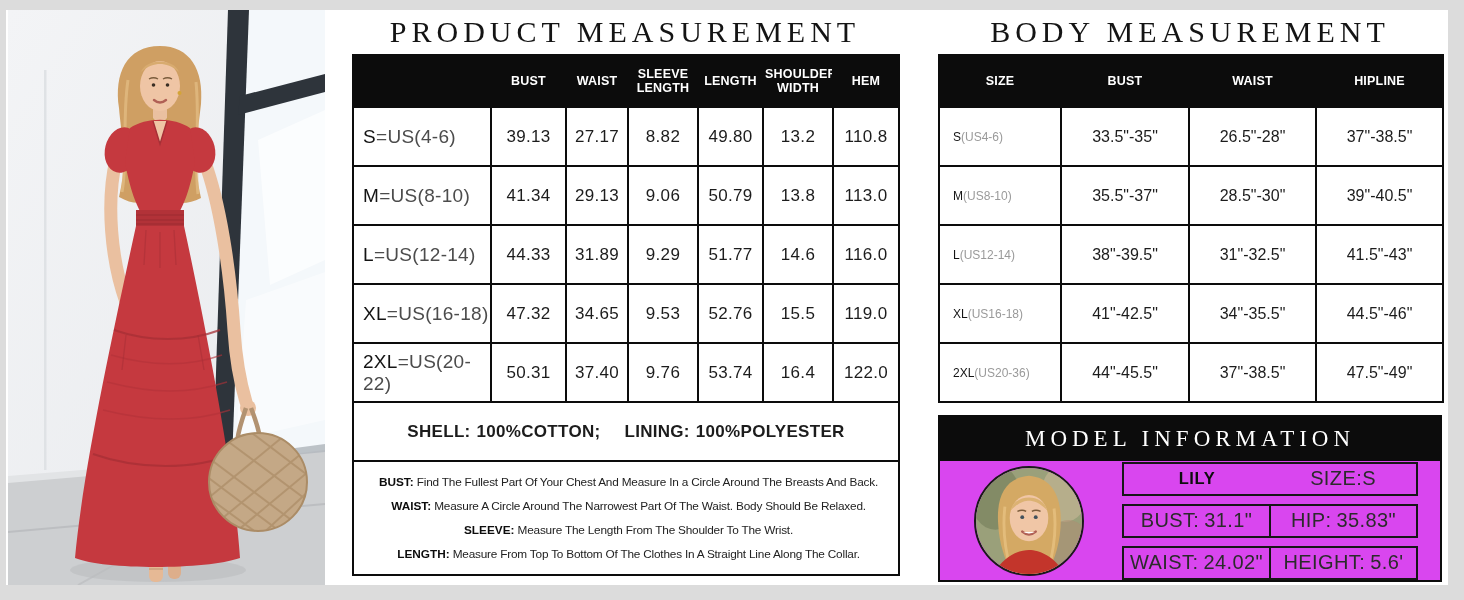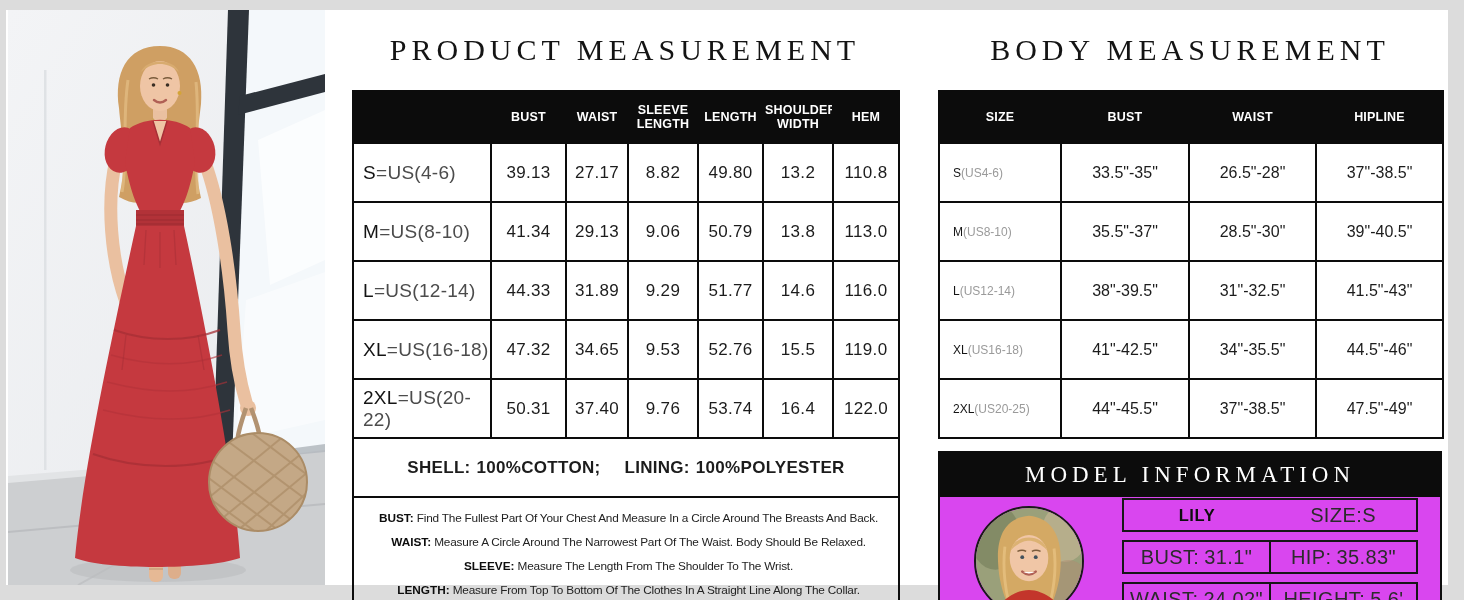--- a/index.html
+++ b/index.html
@@ -21,21 +21,21 @@
   .photo{
     position:absolute;left:8px;top:10px;width:317px;height:575px;
     background:#eef0f2;overflow:hidden;
   }
   .photo svg{display:block;}
 
   
   .pm{position:absolute;left:352px;top:10px;width:546px;}
   .bm{position:absolute;left:938px;top:10px;width:504px;}
   .sec-title{
-    height:80px;display:flex;align-items:center;justify-content:center;
+    height:44px;display:flex;align-items:center;justify-content:center;
     font-family:"Liberation Serif", serif;font-size:30px;letter-spacing:5px;
     color:#141414;white-space:nowrap;
   }
   table{border-collapse:collapse;table-layout:fixed;width:100%;}
   th,td{border:2px solid #0c0c0c;overflow:hidden;}
   thead th{
     background:#0c0c0c;color:#ffffff;font-size:12.5px;font-weight:bold;
     line-height:1.15;height:50px;text-align:center;letter-spacing:.2px;padding:0 1px;
   }
   .pm tbody td{height:55px;font-size:17px;color:#1c1c1c;text-align:center;letter-spacing:.3px;}
@@ -51,21 +51,21 @@
   .bm tbody td{height:55px;font-size:16px;text-align:center;color:#1c1c1c;}
   .bm td.sz{text-align:left;padding-left:13px;font-size:12px;color:#141414;}
   .mut2{color:#9a9a9a;}
 
   
   .mi{margin-top:12px;border:2px solid #0c0c0c;height:163px;background:#d946ef;}
   .mi-header{
     height:44px;background:#0c0c0c;color:#fff;display:flex;align-items:center;justify-content:center;
     font-family:"Liberation Serif", serif;font-size:23px;letter-spacing:5px;white-space:nowrap;
   }
-  .mi-body{height:119px;display:flex;align-items:flex-end;padding:0 22px 0 34px;gap:38px;}
+  .mi-body{height:119px;display:flex;align-items:center;padding:0 22px 0 34px;gap:38px;}
   .avatar{width:106px;height:106px;border-radius:50%;overflow:hidden;border:2px solid #1a1a1a;flex:none;}
   .avatar svg{display:block;}
   .mi-info{flex:1;display:flex;flex-direction:column;gap:8px;}
   .mi-row{border:2px solid #161616;height:30px;display:flex;}
   .mi-cell{flex:1;display:flex;align-items:center;justify-content:center;font-size:20px;color:#2b2b2b;letter-spacing:.4px;white-space:nowrap;}
   .mi-row.split .mi-cell + .mi-cell{border-left:2px solid #161616;}
   .name{font-weight:bold;font-size:16.5px;color:#0e0e0e;letter-spacing:.6px;}
   .mi-cell .lbl{margin-right:5px;}
 </style>
 </head>
@@ -283,21 +283,21 @@
         <td>31"-32.5"</td>
         <td>41.5"-43"</td>
       </tr>
       <tr>
         <td class="sz"><span>XL</span><span class="mut2">(US16-18)</span></td>
         <td>41"-42.5"</td>
         <td>34"-35.5"</td>
         <td>44.5"-46"</td>
       </tr>
       <tr>
-        <td class="sz"><span>2XL</span><span class="mut2">(US20-25)</span></td>
+        <td class="sz"><span>2XL</span><span class="mut2">(US20-36)</span></td>
         <td>44"-45.5"</td>
         <td>37"-38.5"</td>
         <td>47.5"-49"</td>
       </tr>
     </tbody>
   </table>
 
   <div class="mi">
     <div class="mi-header">MODEL INFORMATION</div>
     <div class="mi-body">

